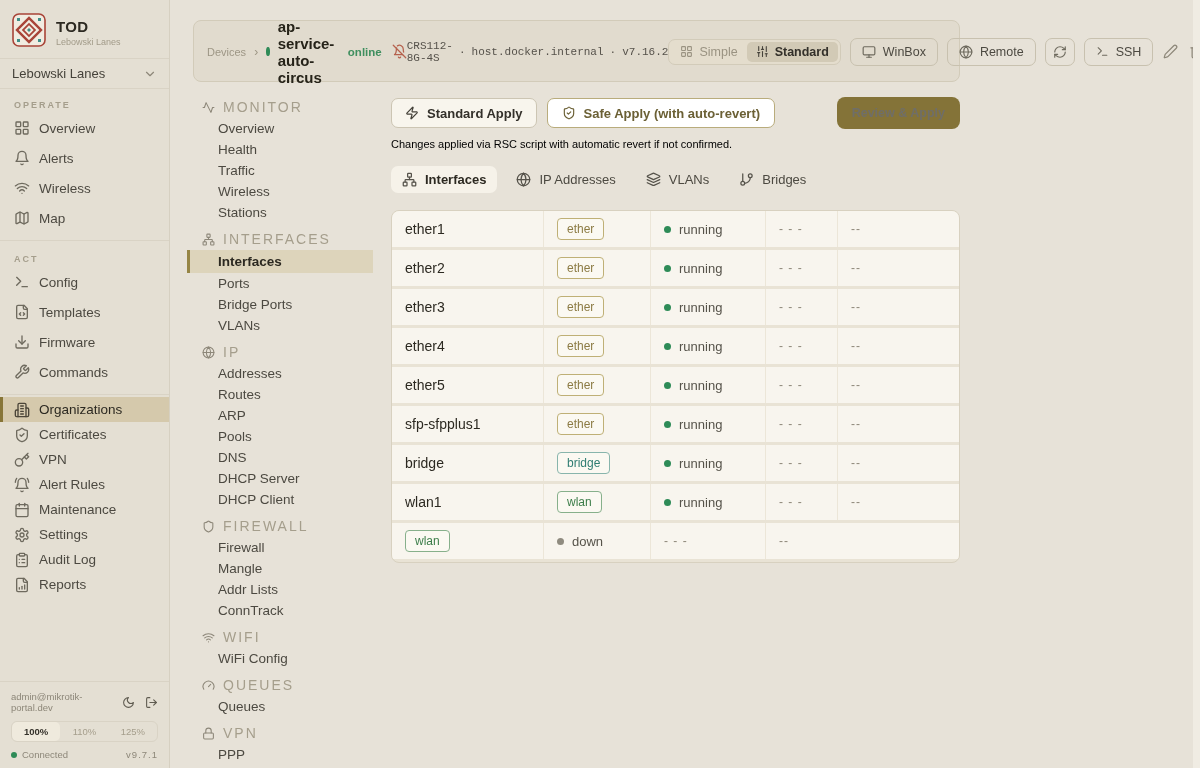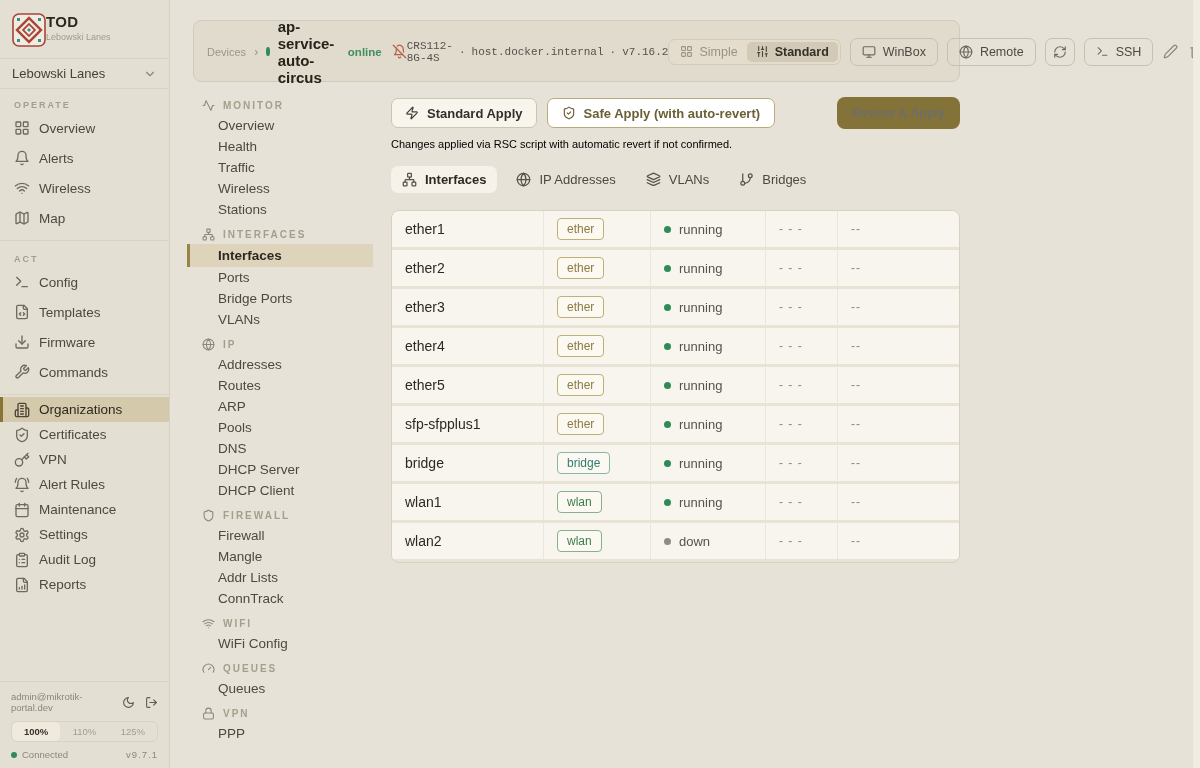--- a/index.html
+++ b/index.html
@@ -7,21 +7,21 @@
        font-family:"Liberation Sans",sans-serif;color:#3a372f}
 
   
   .ic{display:inline-flex;flex:none;line-height:0}
   .ic svg{width:100%;height:100%}.ic13{width:13px;height:13px}.ic14{width:14px;height:14px}
   .ic15{width:15px;height:15px}.ic16{width:16px;height:16px}
 
   
   .sidebar{position:absolute;left:0;top:0;width:170px;height:768px;background:#e4dfd3;
            border-right:1px solid #d6d0c1;box-sizing:border-box}
-  .logo-row{display:flex;align-items:flex-start;padding:13px 12px 11px;border-bottom:1px solid #d9d3c5}
+  .logo-row{display:flex;align-items:flex-end;gap:10px;padding:13px 12px 11px;border-bottom:1px solid #d9d3c5}
   .logo-badge{width:34px;height:34px;flex:none}
   .logo-title{font-size:15px;font-weight:700;color:#2c2921;letter-spacing:.4px}
   .logo-sub{font-size:9px;color:#a29b89;margin-top:2px}
   .org-row{display:flex;align-items:center;justify-content:space-between;padding:7px 12px;
            border-bottom:1px solid #d9d3c5;font-size:13px;color:#45423a;cursor:pointer}
   .org-row .ic{color:#8d8779}
   .side-label{padding:11px 14px 3px;font-size:9px;font-weight:700;letter-spacing:2px;color:#a59e8c}
   .side-item{display:flex;align-items:center;gap:9px;padding:7px 14px;font-size:13.5px;color:#4c4941;cursor:pointer}
   .side-item .ic{color:#6e6a5e}
   .side-item.admin{padding:4.5px 14px}
@@ -64,21 +64,21 @@
   .hbtn{display:flex;align-items:center;gap:7px;height:28px;padding:0 11px;border:1px solid #c8c1af;
         border-radius:7px;font-size:12.5px;color:#4c4941;cursor:pointer;background:transparent;box-sizing:border-box}
   .hbtn .ic{color:#6e6a5e}
   .hbtn.square{width:30px;padding:0;justify-content:center}
   .ghost{border:none;background:none;color:#8d8779;cursor:pointer;display:flex;padding:0 1px}
 
   
   .device-nav{position:absolute;left:187px;top:91px;width:186px}
   .dnav-header{display:flex;align-items:center;gap:8px;padding:8px 0 3px 15px;color:#a59e8c}
   .dnav-header .ic{color:#8d8779}
-  .dnav-label{font-size:10px;font-weight:700;letter-spacing:2px}
+  .dnav-label{font-size:14px;font-weight:400;letter-spacing:2px}
   .dnav-item{border-left:3px solid transparent;padding:3px 0 3px 28px;font-size:13.5px;color:#4c4941;cursor:pointer}
   .dnav-item.active{background:var(--nav-active-bg,#ddd4bb);border-left-color:#968545;font-weight:700;
                     color:#2c2921;padding-top:4px;padding-bottom:4px}
 
   
   .content{position:absolute;left:391px;top:97px;width:569px}
   .apply-row{display:flex;align-items:center;gap:10px}
   .btn{display:flex;align-items:center;gap:8px;border-radius:7px;font-size:13px;cursor:pointer;box-sizing:border-box}
   .btn-outline{height:30px;padding:0 13px;background:#f8f5ed;border:1px solid #ccc5b3;color:#33302a;font-weight:600}
   .btn-outline .ic{color:#45423a}
@@ -736,21 +736,20 @@
           </div>
         <div class="td">
             <span class="dot running"></span>
             <span class="status-text">running</span>
           </div>
         <div class="td td-mac">- - -</div>
         <div class="td td-mtu">--</div>
       </div>
 
       <div class="trow">
-        <div class="td td-name">wlan2</div>
         <div class="td">
             <span class="badge wlan">wlan</span>
           </div>
         <div class="td">
             <span class="dot down"></span>
             <span class="status-text">down</span>
           </div>
         <div class="td td-mac">- - -</div>
         <div class="td td-mtu">--</div>
       </div>

